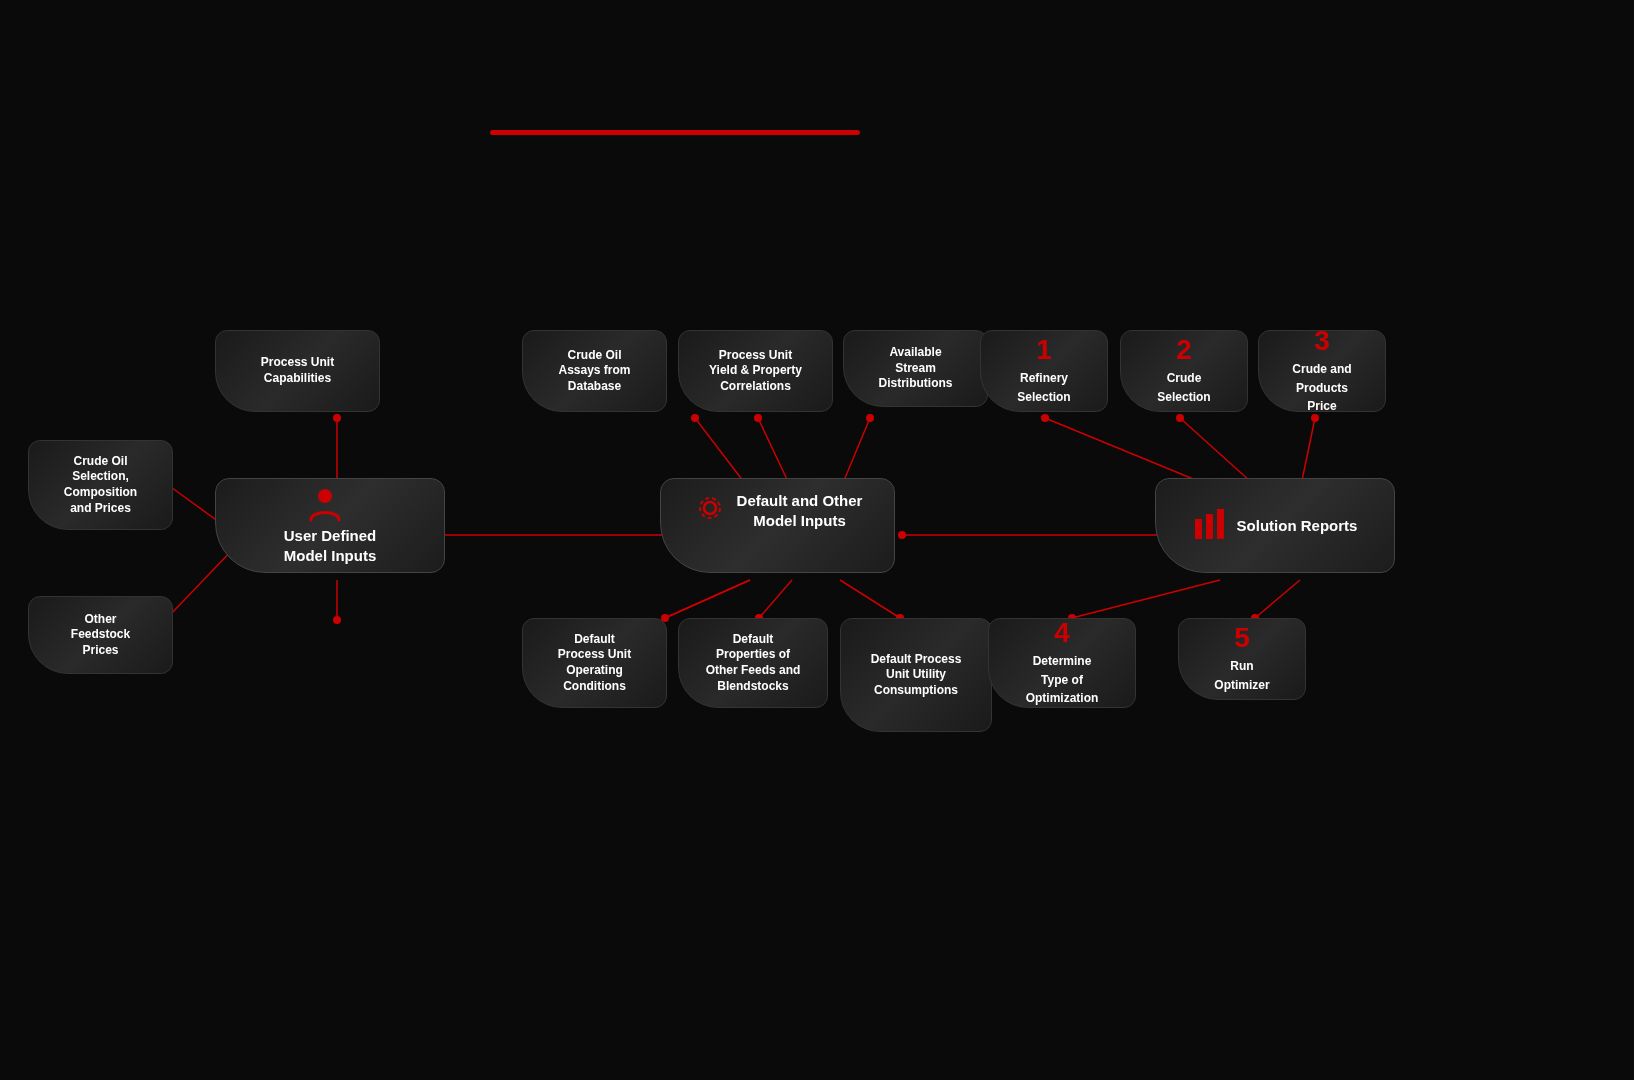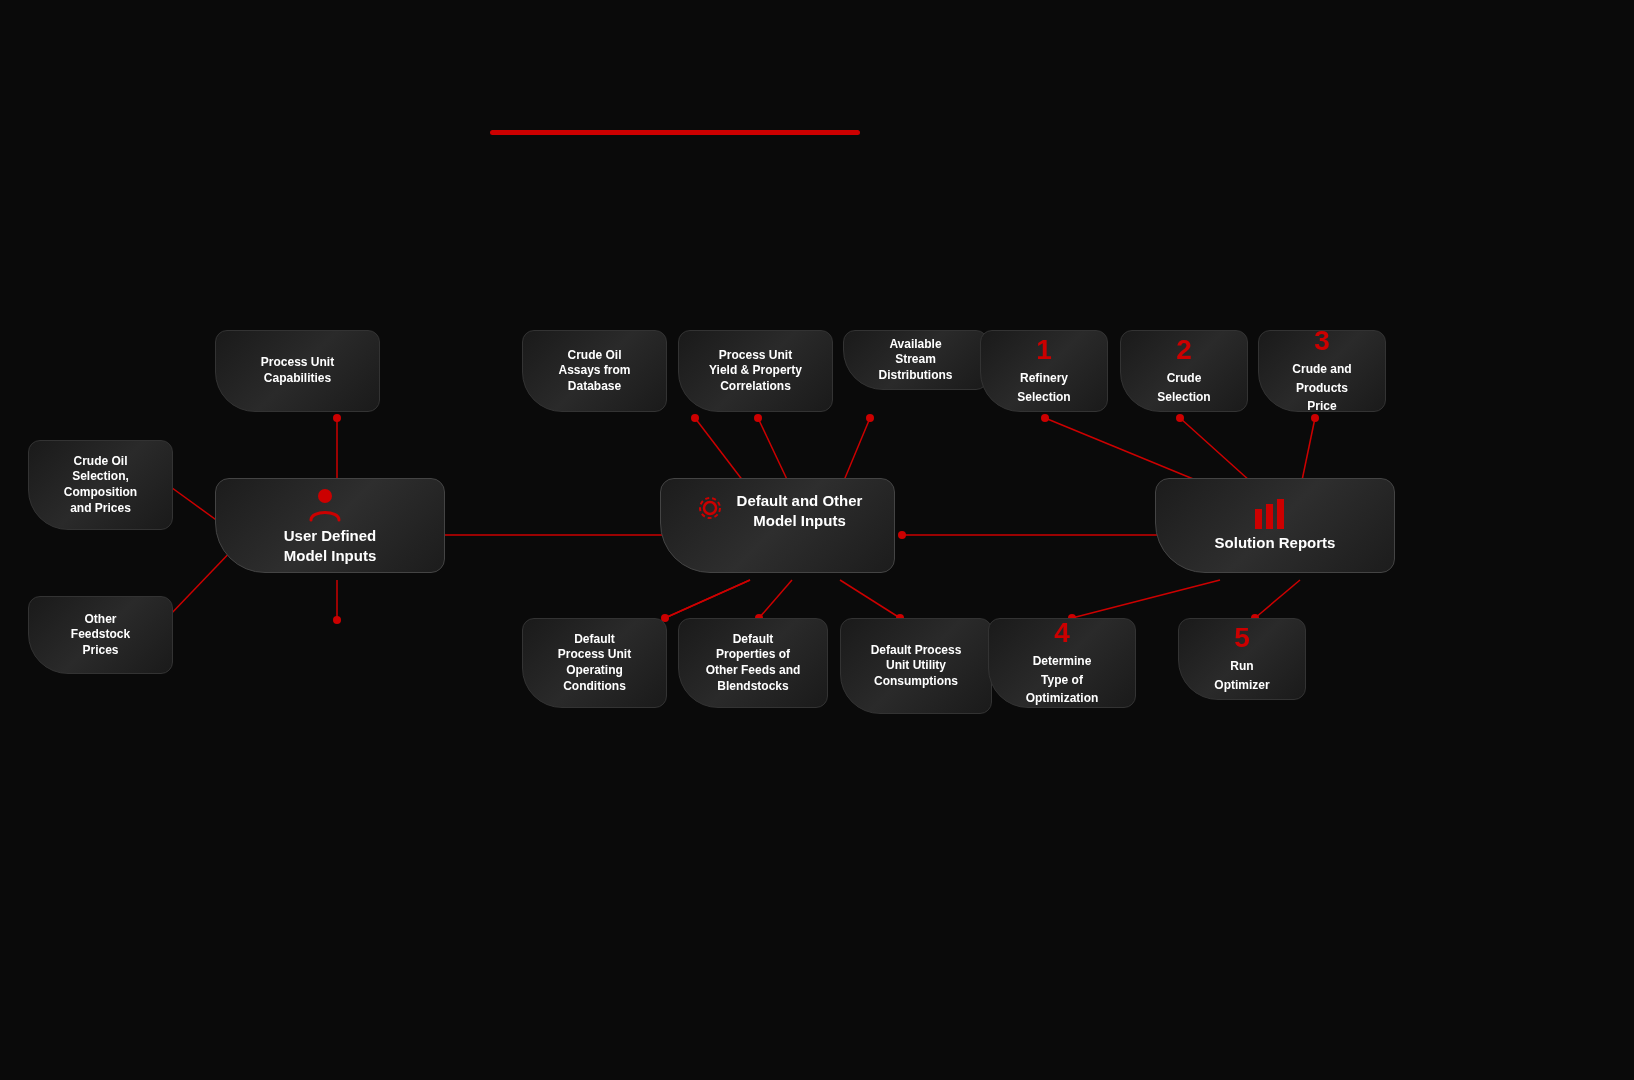--- a/index.html
+++ b/index.html
@@ -184,21 +184,21 @@
   </div>
 
   <div class="card" style="left:522px; top:330px; width:145px; height:82px;">
     <span class="card-text">Crude Oil<br>Assays from<br>Database</span>
   </div>
 
   <div class="card" style="left:678px; top:330px; width:155px; height:82px;">
     <span class="card-text">Process Unit<br>Yield &amp; Property<br>Correlations</span>
   </div>
 
-  <div class="card" style="left:843px; top:330px; width:145px; height:60px;">
+  <div class="card" style="left:843px; top:330px; width:145px; height:77px;">
     <span class="card-text">Available<br>Stream<br>Distributions</span>
   </div>
 
   <div class="card card-main" style="left:660px; top:478px; width:235px; height:95px; display:flex; flex-direction:row; align-items:flex-start; padding:12px 16px;">
 
     <div class="card-icon">
       <svg width="34" height="34" viewBox="0 0 34 34" fill="none">
         <circle cx="17" cy="17" r="6" stroke="#cc0000" stroke-width="2.5"></circle>
         <circle cx="17" cy="17" r="10" stroke="#cc0000" stroke-width="2" stroke-dasharray="4 3"></circle>
       </svg>
@@ -207,21 +207,21 @@
   </div>
 
   <div class="card" style="left:522px; top:618px; width:145px; height:90px;">
     <span class="card-text">Default<br>Process Unit<br>Operating<br>Conditions</span>
   </div>
 
   <div class="card" style="left:678px; top:618px; width:150px; height:90px;">
     <span class="card-text">Default<br>Properties of<br>Other Feeds and<br>Blendstocks</span>
   </div>
 
-  <div class="card" style="left:840px; top:618px; width:152px; height:96px;">
+  <div class="card" style="left:840px; top:618px; width:152px; height:114px;">
     <span class="card-text">Default Process<br>Unit Utility<br>Consumptions</span>
   </div>
 
   <div class="card" style="left:980px; top:330px; width:128px; height:82px;">
     <div style="text-align:center;">
       <span class="num-badge">1</span>
       <span class="card-text">Refinery<br>Selection</span>
     </div>
   </div>
 
@@ -232,21 +232,21 @@
     </div>
   </div>
 
   <div class="card" style="left:1258px; top:330px; width:128px; height:82px;">
     <div style="text-align:center;">
       <span class="num-badge">3</span>
       <span class="card-text">Crude and<br>Products<br>Price</span>
     </div>
   </div>
 
-  <div class="card card-main" style="left:1155px; top:478px; width:240px; height:95px; display:flex; flex-direction:column; align-items:center; padding:12px 18px;">
+  <div class="card card-main" style="left:1155px; top:478px; width:240px; height:95px; display:flex; flex-direction:row; align-items:center; padding:12px 18px;">
 
     <div class="card-icon">
       <svg width="34" height="30" viewBox="0 0 34 30" fill="none">
         <rect x="2" y="10" width="7" height="20" fill="#cc0000"></rect>
         <rect x="13" y="5" width="7" height="25" fill="#cc0000"></rect>
         <rect x="24" y="0" width="7" height="30" fill="#cc0000"></rect>
       </svg>
     </div>
     <span class="card-text" style="font-size:15px; font-weight:900;">Solution Reports</span>
   </div>

